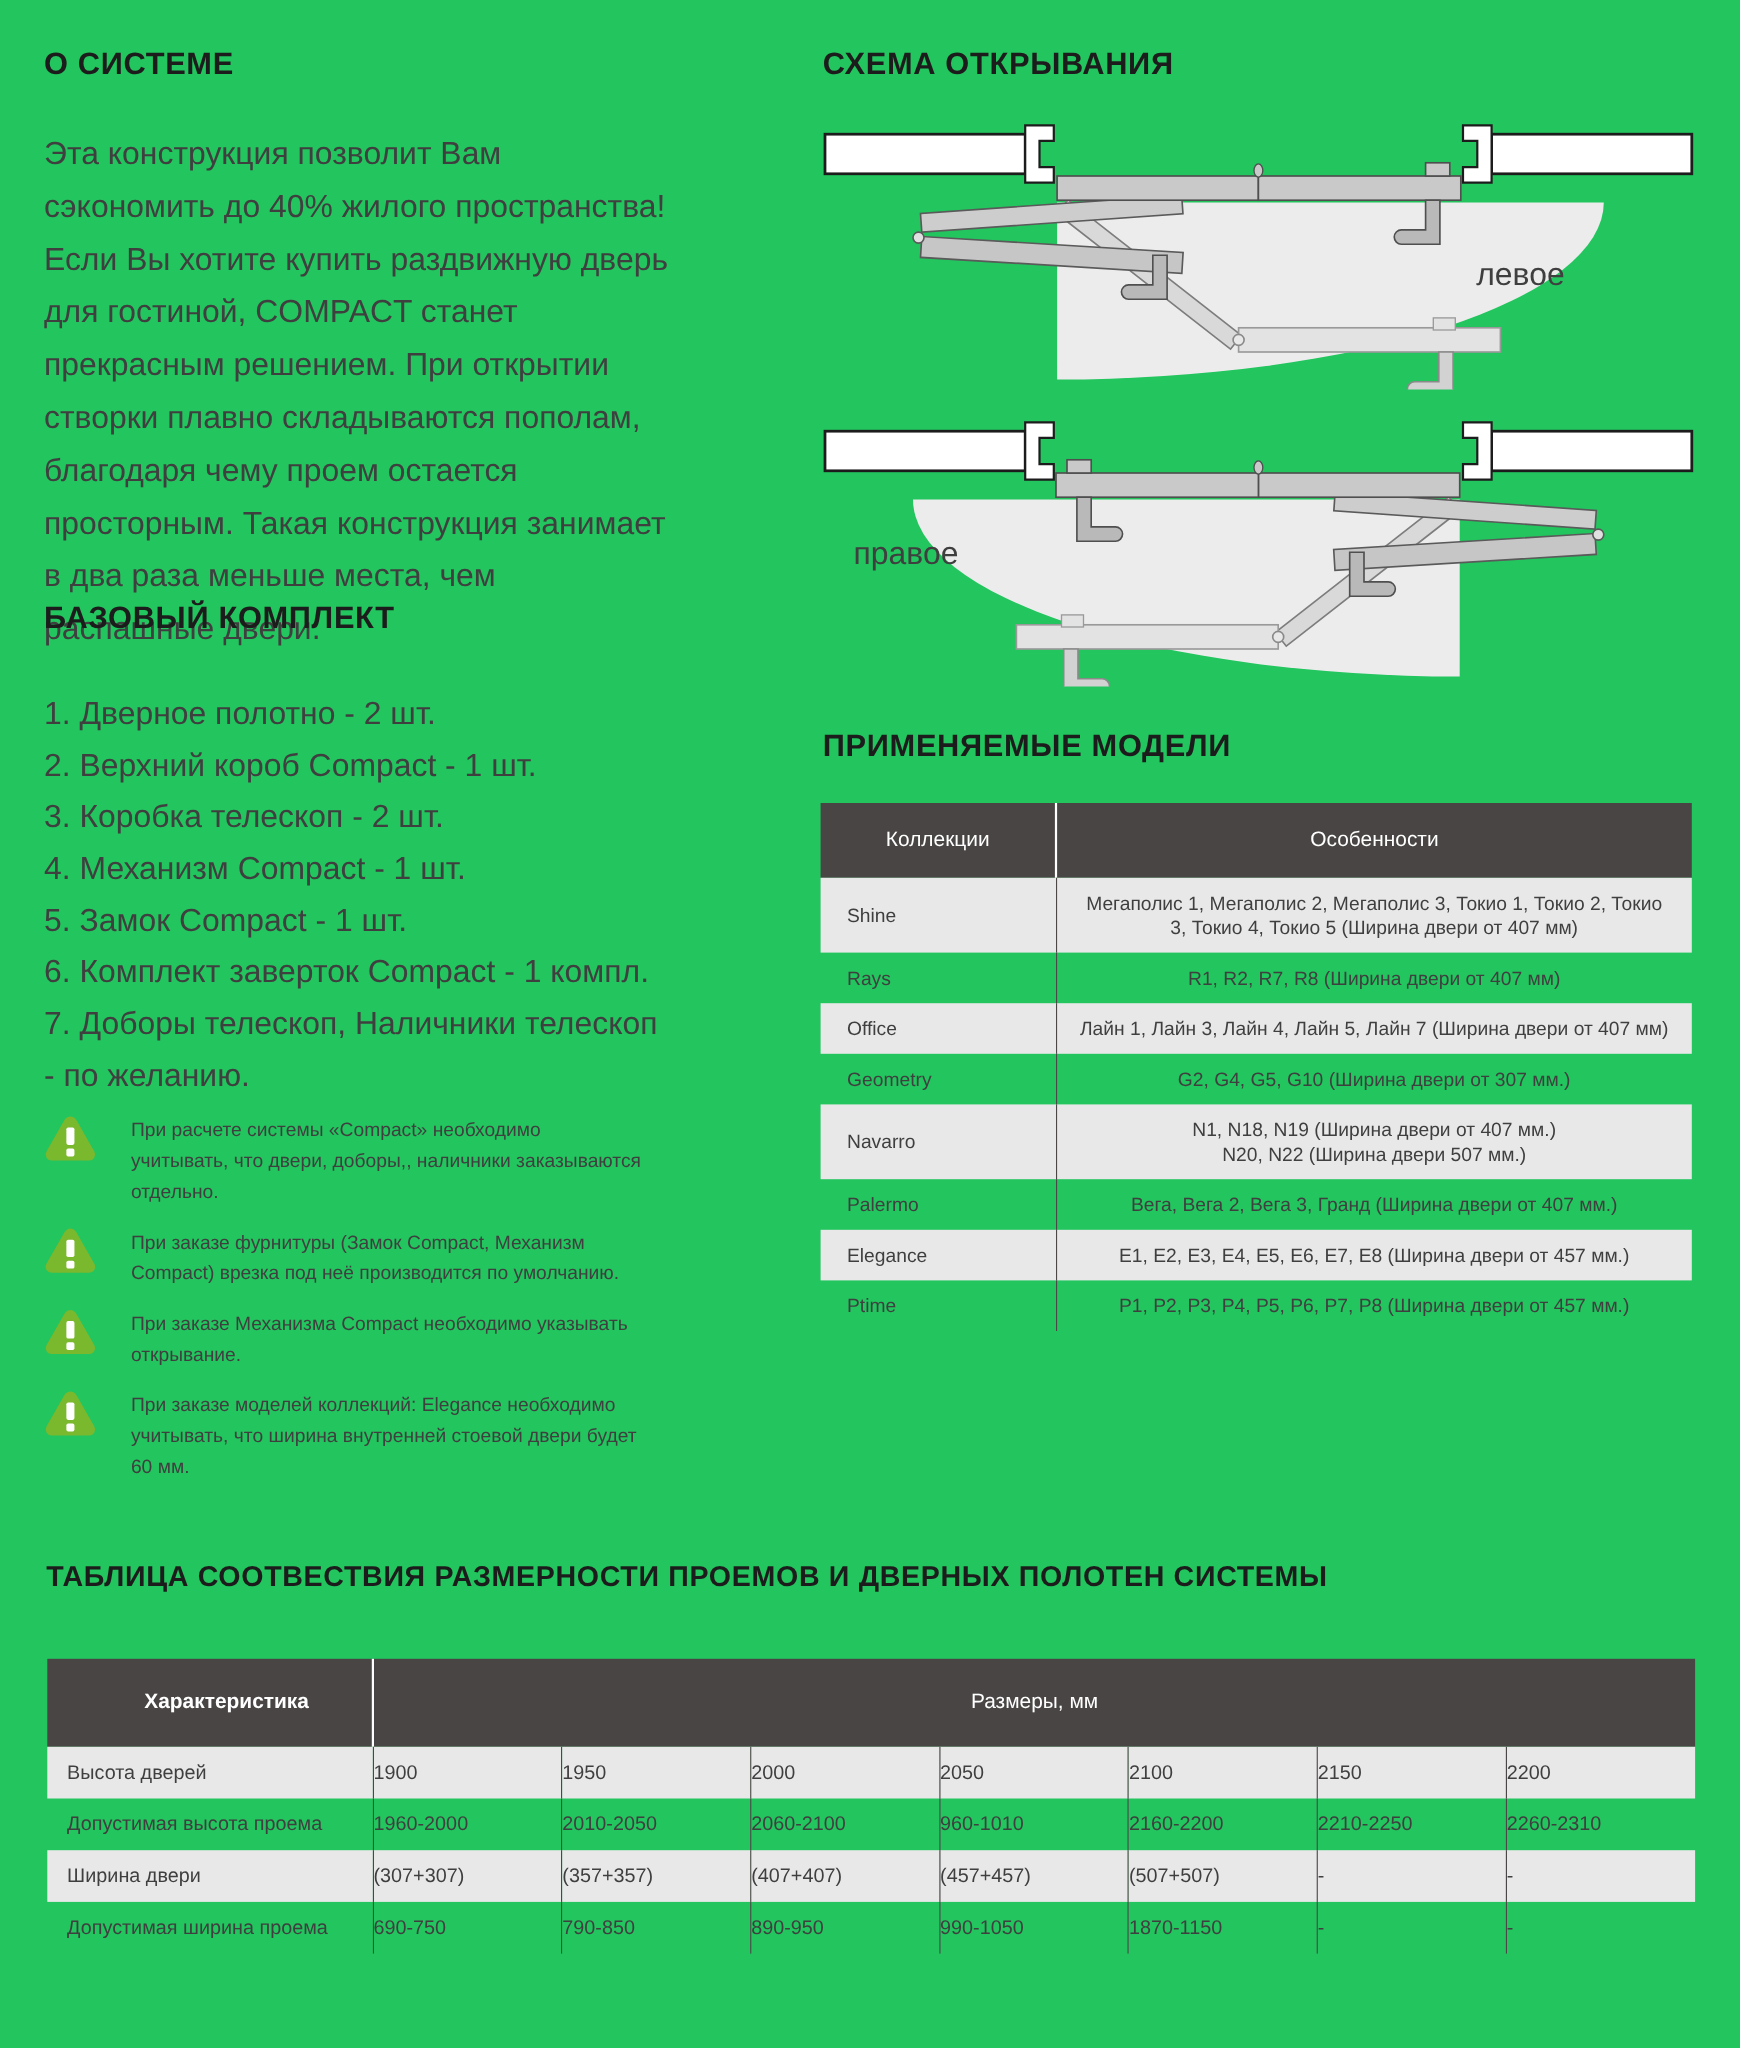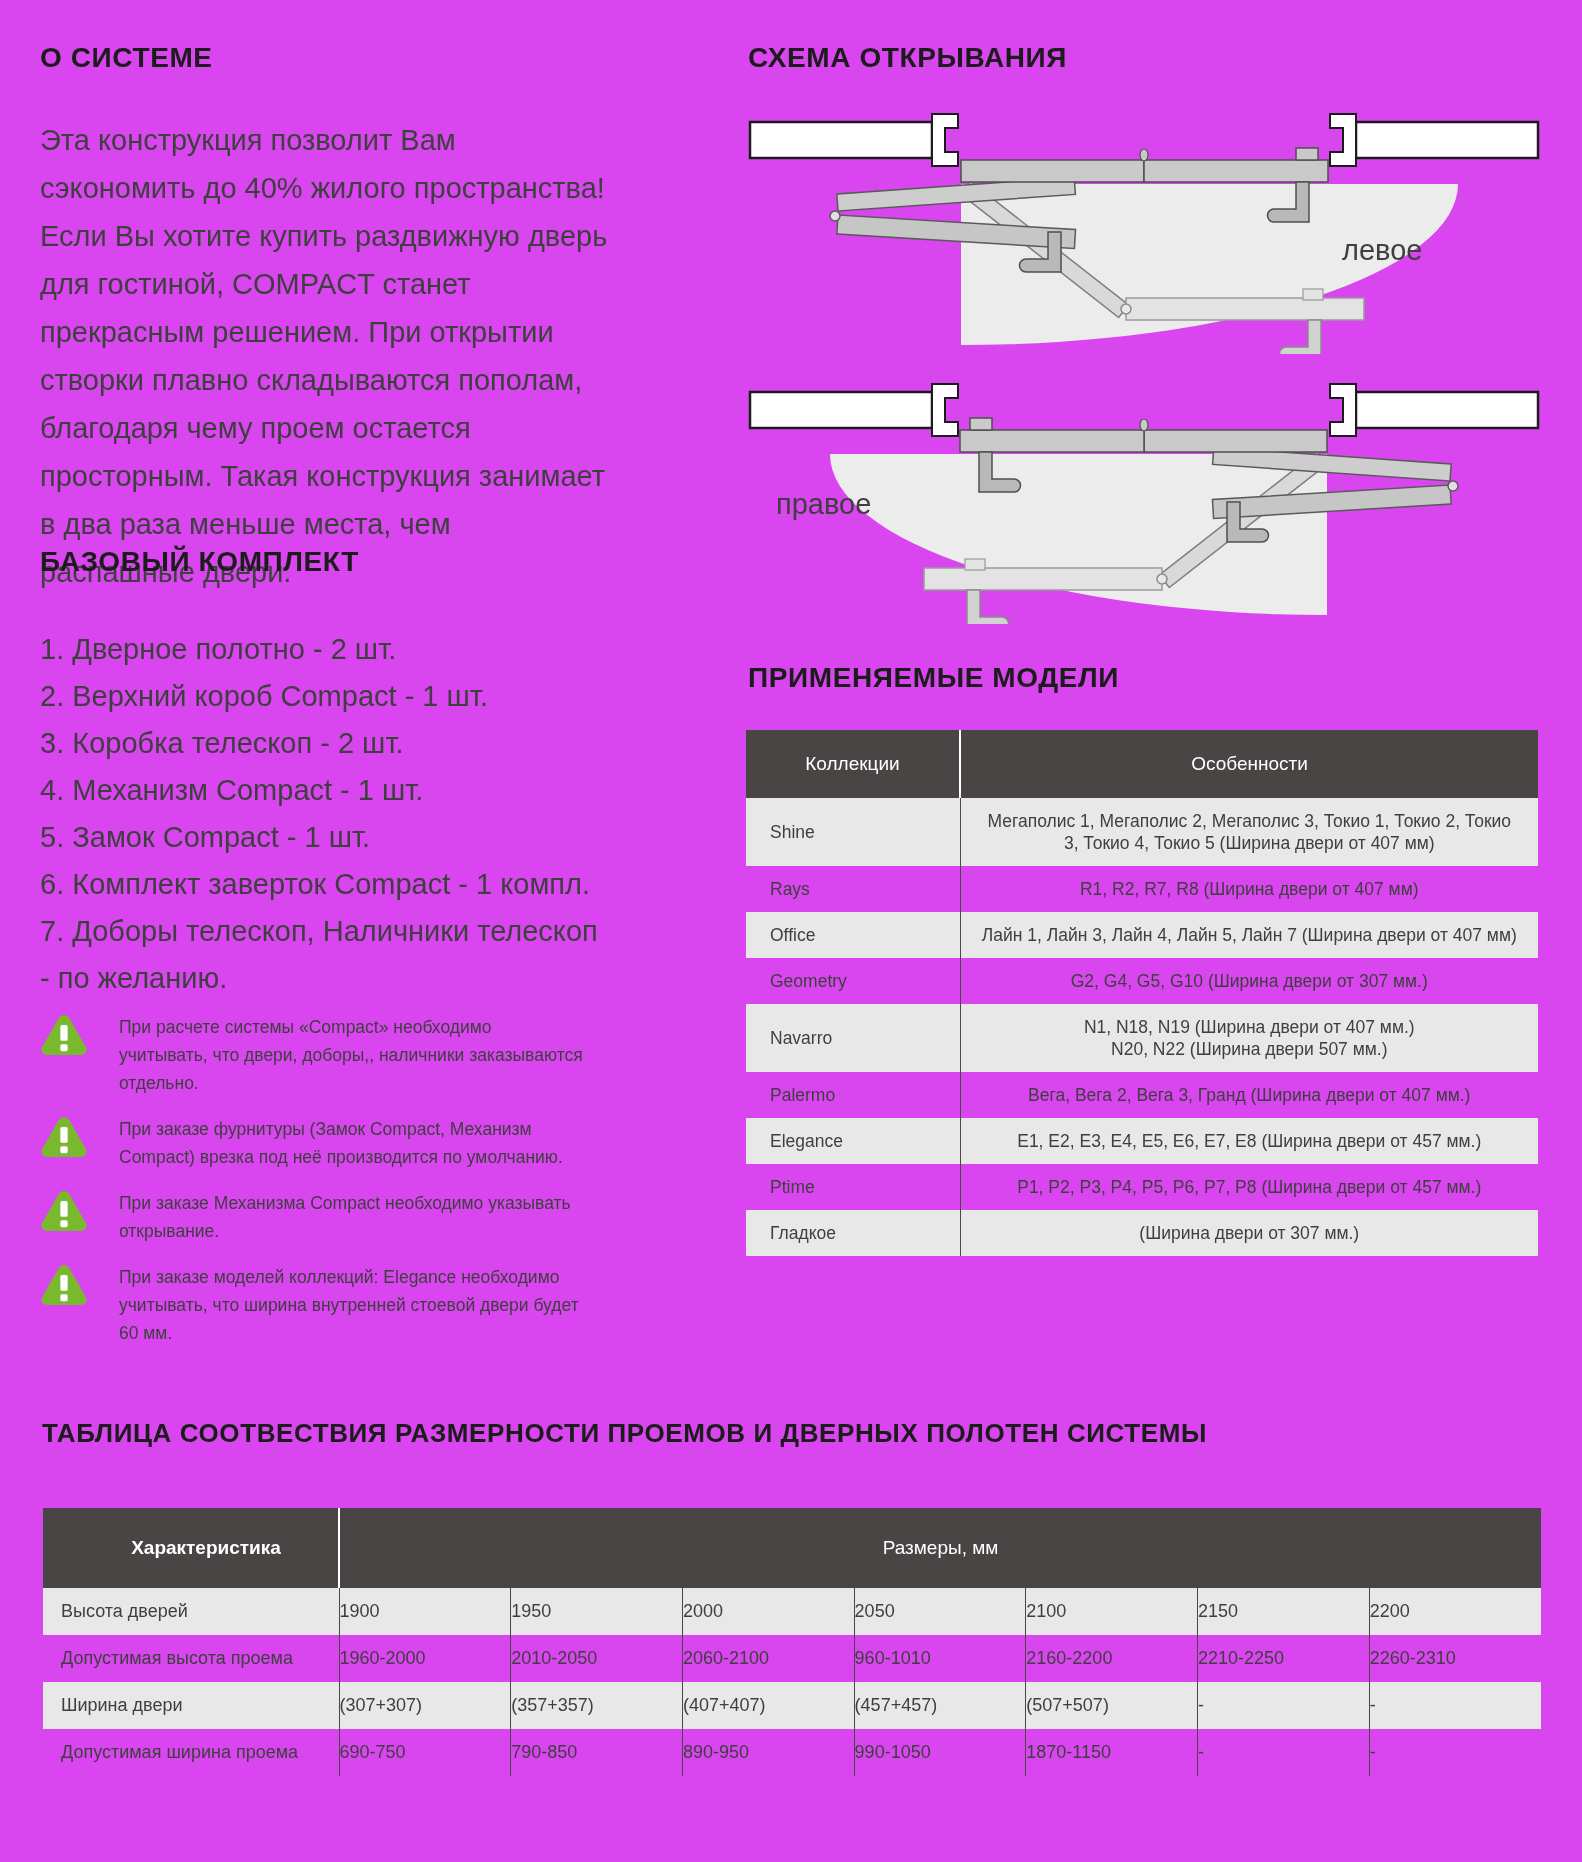--- a/index.html
+++ b/index.html
@@ -5,21 +5,21 @@
   :root{
     --header-bg:#4a4545;
     --row-alt:#e8e8e8;
     --green:#7ab82e;
     --ink:#1c1c1c;
     --body:#3f3f3f;
   }
   *{box-sizing:border-box;margin:0;padding:0;}
   html,body{background:#fff;}
   body{font-family:"Liberation Sans","DejaVu Sans",sans-serif;color:var(--body);}
-  .page{position:relative;width:1582px;height:1862px;background:#d946ef;overflow:hidden;}
+  .page{position:relative;width:1582px;height:1862px;background:#22c55e;overflow:hidden;}
 
   h2.sec{font-size:28px;font-weight:700;color:var(--ink);letter-spacing:.6px;}
 
   .abs{position:absolute;}
 
   
   .about-text{width:568px;font-size:29px;line-height:48px;color:var(--body);}
   .kit-list{width:568px;font-size:29px;color:var(--body);}
   .kit-item{line-height:47px;}
 
@@ -247,26 +247,20 @@
           </td>
   </tr>
 
   <tr>
     <td class="coll">Ptime</td>
     <td class="feat">
             <div>P1, P2, P3, P4, P5, P6, P7, P8 (Ширина двери от 457 мм.)</div>
           </td>
   </tr>
 
-  <tr class="alt">
-    <td class="coll">Гладкое</td>
-    <td class="feat">
-            <div>(Ширина двери от 307 мм.)</div>
-          </td>
-  </tr>
 </tbody>
   </table>
 
   <h2 class="sec abs" style="left:42px;top:1418px;font-size:26px;">ТАБЛИЦА СООТВЕСТВИЯ РАЗМЕРНОСТИ ПРОЕМОВ И ДВЕРНЫХ ПОЛОТЕН СИСТЕМЫ</h2>
 
   <table class="sizes abs" style="left:43px;top:1508px;">
     <colgroup>
         <col class="lab">
         <col>
         <col>

